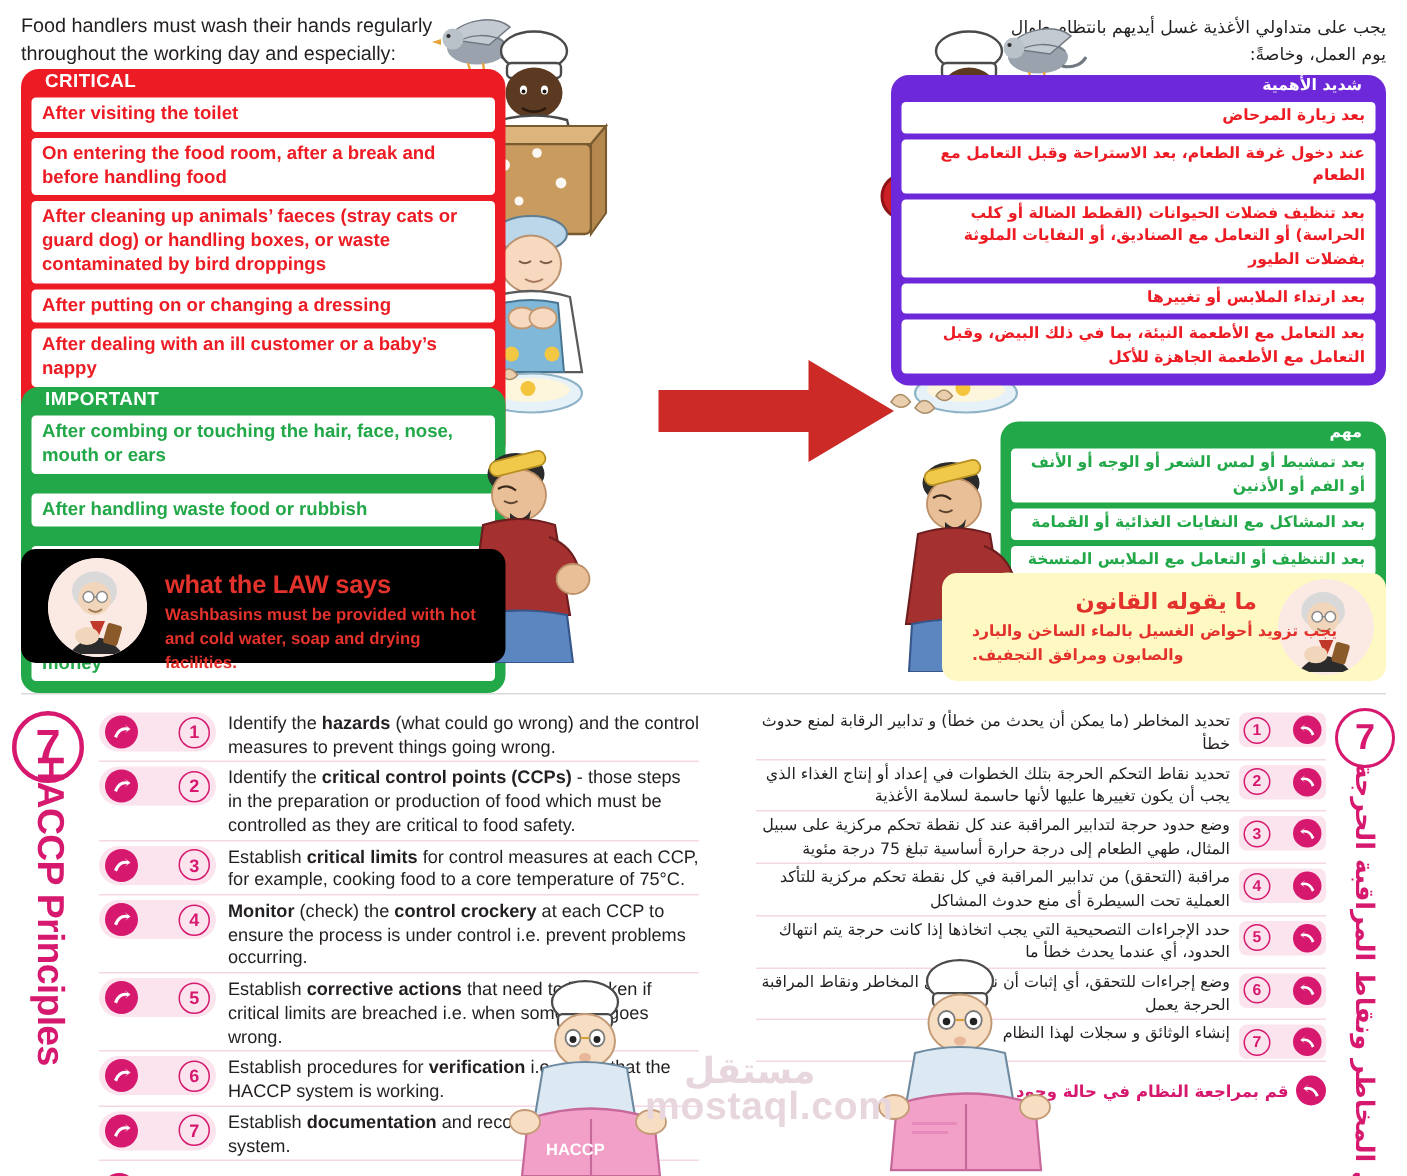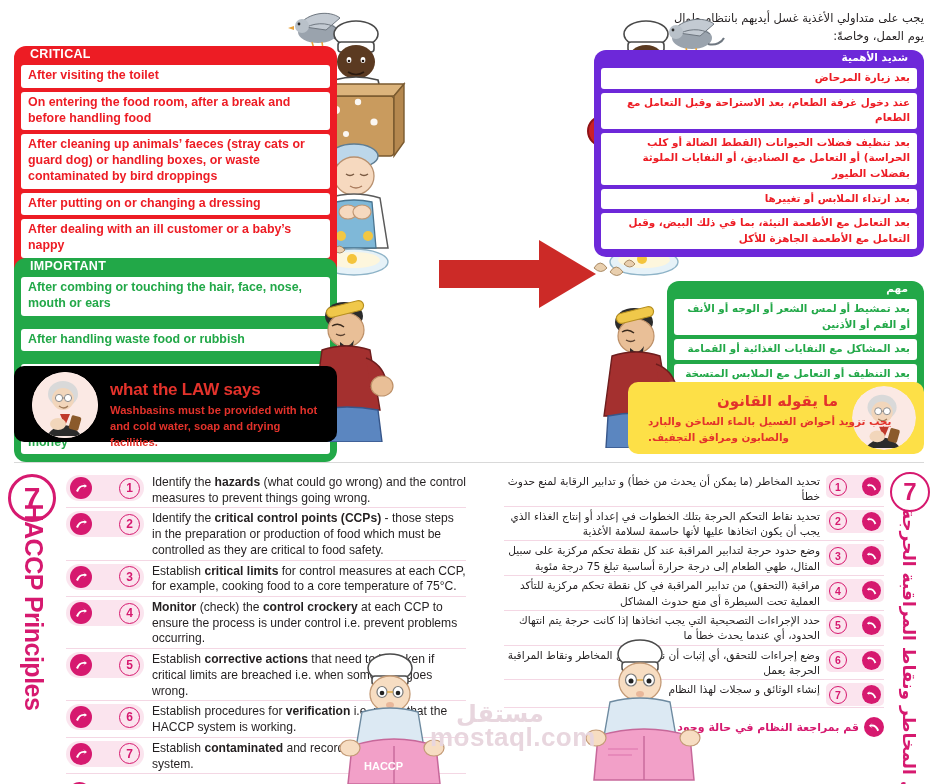--- a/index.html
+++ b/index.html
@@ -105,21 +105,21 @@
     background: #ffffff; border-radius: 3px;
     margin-bottom: 4px; padding: 2px 7px 3px 7px;
     font-size: 10.4px; font-weight: bold; color: #22A848;
     line-height: 1.5; text-align: right;
     font-family: "DejaVu Sans", sans-serif;
   }
   .ar-important-box .row:last-child { margin-bottom: 0; }
 
   .ar-law-box {
     position: absolute; right: 14px; top: 382px; width: 296px; height: 72px;
-    background: #fde047; border-radius: 10px; direction: rtl; text-decoration: underline;
+    background: #fef9c3; border-radius: 10px; direction: rtl; text-decoration: underline;
   }
   .ar-law-title {
     position: absolute; right: 86px; top: 10px;
     font-size: 15px; font-weight: bold; color: #E3322B;
     font-family: "DejaVu Sans", sans-serif;
   }
   .ar-law-text {
     position: absolute; right: 10px; top: 32px; width: 266px;
     font-size: 10.4px; font-weight: bold; color: #E3322B; line-height: 1.5;
     text-align: left; font-family: "DejaVu Sans", sans-serif;
@@ -256,20 +256,21 @@
   
   .ill { position: absolute; pointer-events: none; }
 </style>
 </head>
 <body>
 
 <div class="page">
 
   <div class="top-section">
 
+    <div class="en-intro">Food handlers must wash their hands regularly throughout the working day and especially:</div>
 
     <svg class="ill" style="left:282px;top:2px;" width="70" height="52" viewBox="0 0 70 52">
       <ellipse cx="36" cy="30" rx="20" ry="11" fill="#9aa3ad"></ellipse>
       <path d="M16 24 C26 10 48 8 58 16 L44 28 Z" fill="#c3cad2" stroke="#6f7780" stroke-width="1"></path>
       <path d="M20 28 C30 20 46 20 54 26" fill="none" stroke="#6f7780" stroke-width="1"></path>
       <circle cx="20" cy="24" r="7" fill="#b9c1c9"></circle>
       <circle cx="17" cy="22" r="1.4" fill="#2a2a2a"></circle>
       <path d="M12 24 L6 26 L12 28 Z" fill="#e8a33d"></path>
       <path d="M52 36 C60 38 66 34 68 30" fill="none" stroke="#6f7780" stroke-width="2"></path>
       <path d="M30 40 l2 7 M40 40 l1 7" stroke="#e8a33d" stroke-width="1.6"></path>
@@ -560,21 +561,21 @@
       </div>
       <div class="en-item">
         <div class="pill">
           <span class="pill-arrow">
             <svg width="14" height="14" viewBox="0 0 14 14">
                 <path d="M2 10 q3 -7 9 -6 l-2 -2 4 3 -4 3 2 -2 q-5 -1 -7 5 Z" fill="#ffffff"></path>
               </svg>
           </span>
           <span class="pill-num">7</span>
         </div>
-        <div class="en-text">Establish <b>contaminated</b> and records for the HACCP system.</div>
+        <div class="en-text">Establish <b>documentation</b> and records for the HACCP system.</div>
       </div>
 
       <div class="review-row">
         <span class="review-arrow">
           
         </span>
 
       </div>
     </div>
 
@@ -613,21 +614,21 @@
       </div>
       <div class="ar-item">
         <div class="ar-pill">
           <span class="ar-pill-arrow">
             <svg width="12" height="12" viewBox="0 0 14 14">
                 <path d="M12 10 q-3 -7 -9 -6 l2 -2 -4 3 4 3 -2 -2 q5 -1 7 5 Z" fill="#ffffff"></path>
               </svg>
           </span>
           <span class="ar-pill-num">2</span>
         </div>
-        <div class="ar-text">تحديد نقاط التحكم الحرجة بتلك الخطوات في إعداد أو إنتاج الغذاء الذي يجب أن يكون اتخاذها عليها لأنها حاسمة لسلامة الأغذية</div>
+        <div class="ar-text">تحديد نقاط التحكم الحرجة بتلك الخطوات في إعداد أو إنتاج الغذاء الذي يجب أن يكون تغييرها عليها لأنها حاسمة لسلامة الأغذية</div>
       </div>
       <div class="ar-item">
         <div class="ar-pill">
           <span class="ar-pill-arrow">
             <svg width="12" height="12" viewBox="0 0 14 14">
                 <path d="M12 10 q-3 -7 -9 -6 l2 -2 -4 3 4 3 -2 -2 q5 -1 7 5 Z" fill="#ffffff"></path>
               </svg>
           </span>
           <span class="ar-pill-num">3</span>
         </div>

